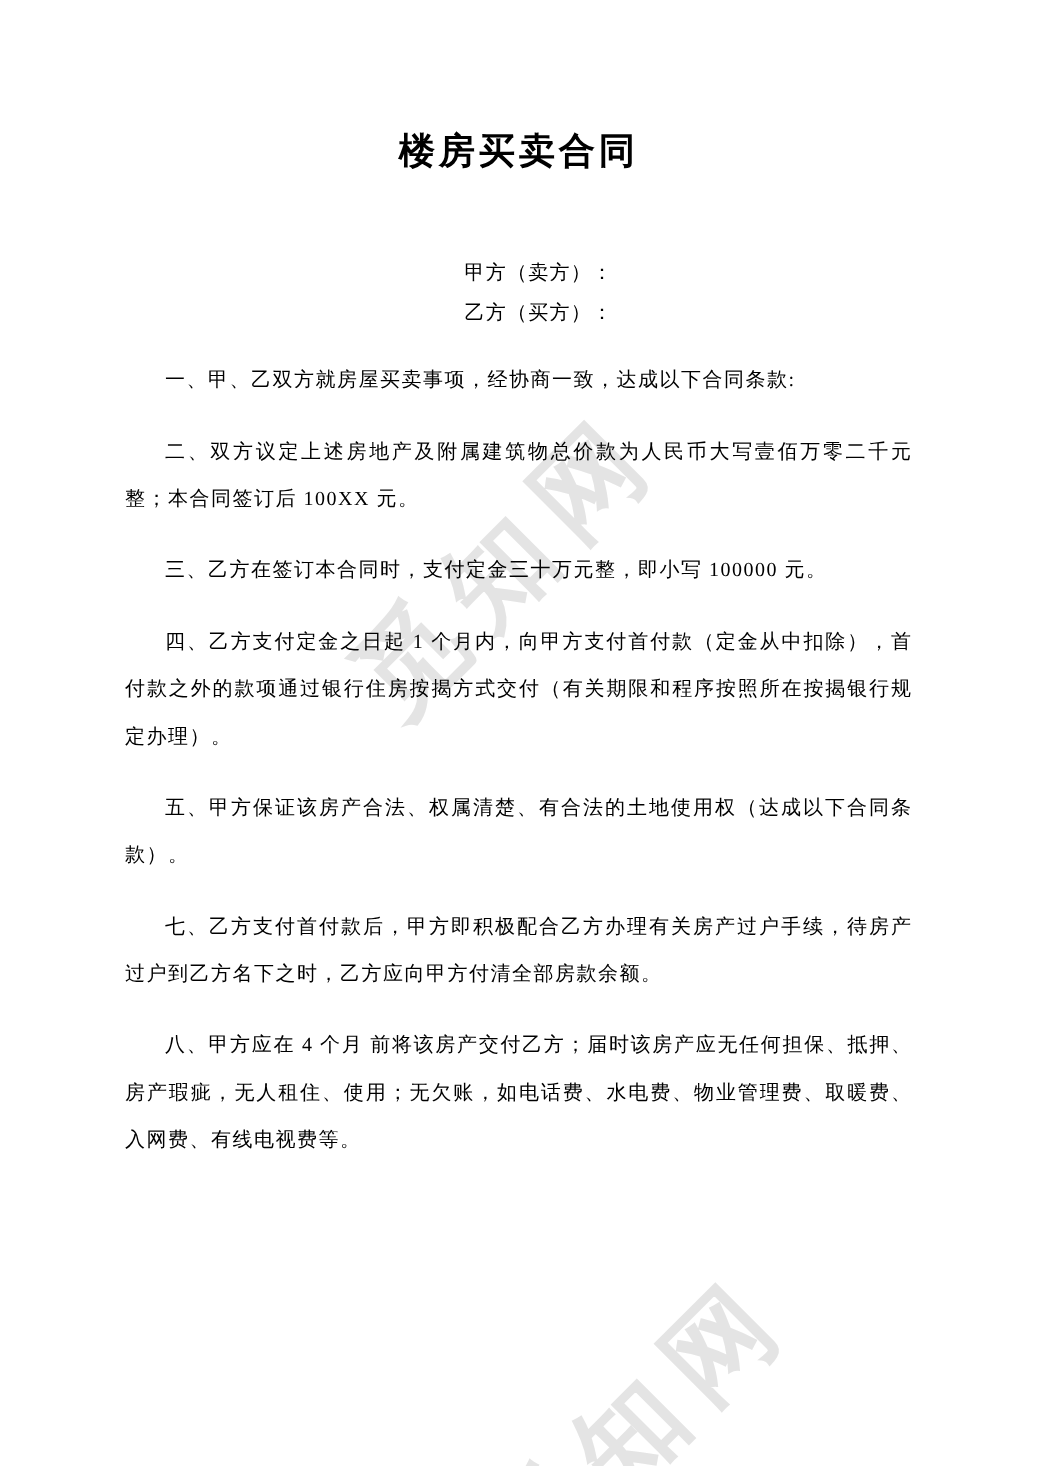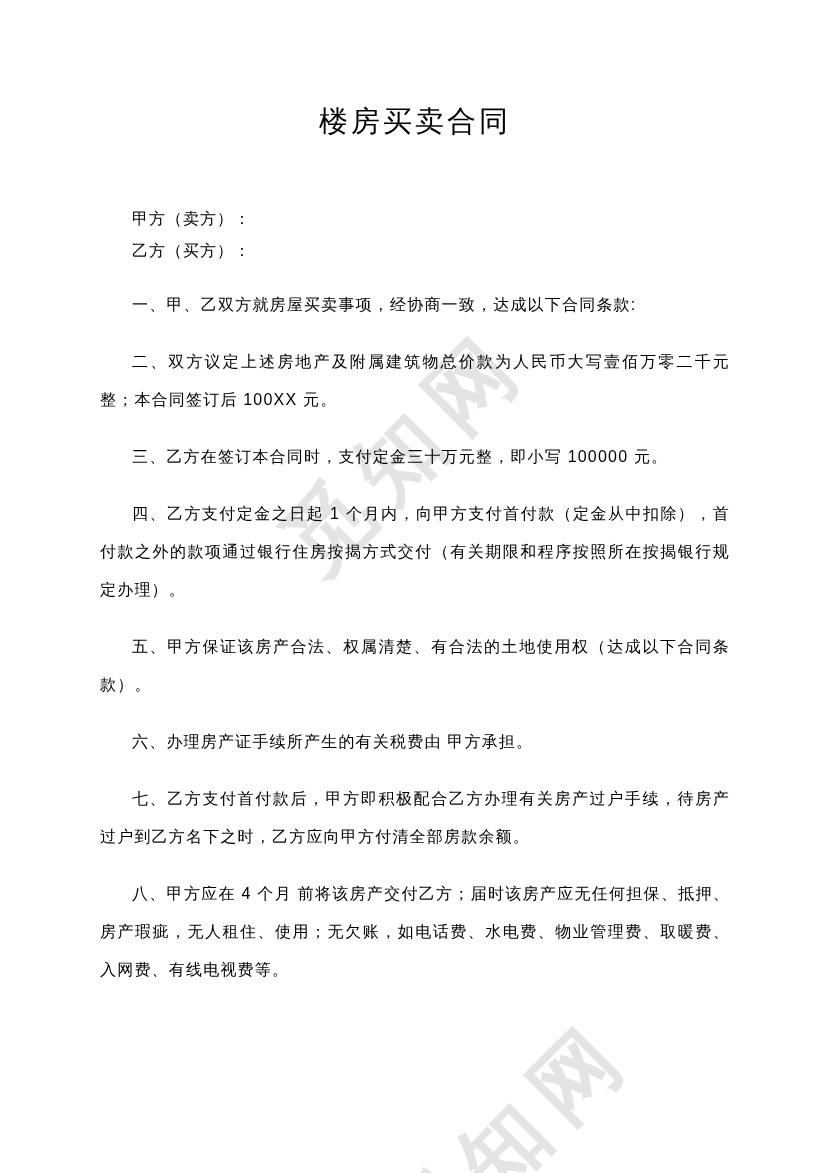--- a/index.html
+++ b/index.html
@@ -45,41 +45,43 @@
     top: 1085px;
   }
   .content {
     position: relative;
     z-index: 1;
   }
   .doc-title {
     margin: 0 0 64px 0;
     text-align: center;
     font-size: 29px;
-    font-weight: normal;
+    font-weight: bold;
     letter-spacing: 3px;
     line-height: 1.2;
   }
   .parties {
     margin: 0 0 18px 0;
+    text-align: center;
   }
   .party-line {
     font-size: 16px;
     line-height: 32px;
     text-indent: 2em;
     letter-spacing: 1px;
   }
   .clause {
     margin: 19px 0;
     font-size: 16px;
     line-height: 38px;
     text-indent: 2em;
     text-align: justify;
     letter-spacing: 1.2px;
     word-break: break-all;
+    font-family: Liberation Serif, serif;
   }
 </style>
 </head>
 <body>
 
 <div class="page">
 
   <div class="watermark wm-center">觅知网</div>
 
   <div class="watermark wm-bottom">觅知网</div>
@@ -91,19 +93,18 @@
     <div class="parties">
       <div class="party-line">甲方（卖方）：</div>
       <div class="party-line">乙方（买方）：</div>
     </div>
 
     <p class="clause">一、甲、乙双方就房屋买卖事项，经协商一致，达成以下合同条款:</p>
     <p class="clause">二、双方议定上述房地产及附属建筑物总价款为人民币大写壹佰万零二千元整；本合同签订后 100XX 元。</p>
     <p class="clause">三、乙方在签订本合同时，支付定金三十万元整，即小写 100000 元。</p>
     <p class="clause">四、乙方支付定金之日起 1 个月内，向甲方支付首付款（定金从中扣除），首付款之外的款项通过银行住房按揭方式交付（有关期限和程序按照所在按揭银行规定办理）。</p>
     <p class="clause">五、甲方保证该房产合法、权属清楚、有合法的土地使用权（达成以下合同条款）。</p>
-    <p class="clause">六、办理房产证手续所产生的有关税费由 甲方承担。</p>
     <p class="clause">七、乙方支付首付款后，甲方即积极配合乙方办理有关房产过户手续，待房产过户到乙方名下之时，乙方应向甲方付清全部房款余额。</p>
     <p class="clause">八、甲方应在 4 个月 前将该房产交付乙方；届时该房产应无任何担保、抵押、房产瑕疵，无人租住、使用；无欠账，如电话费、水电费、物业管理费、取暖费、入网费、有线电视费等。</p>
 
   </div>
 
 </div>
 
 </body></html>

